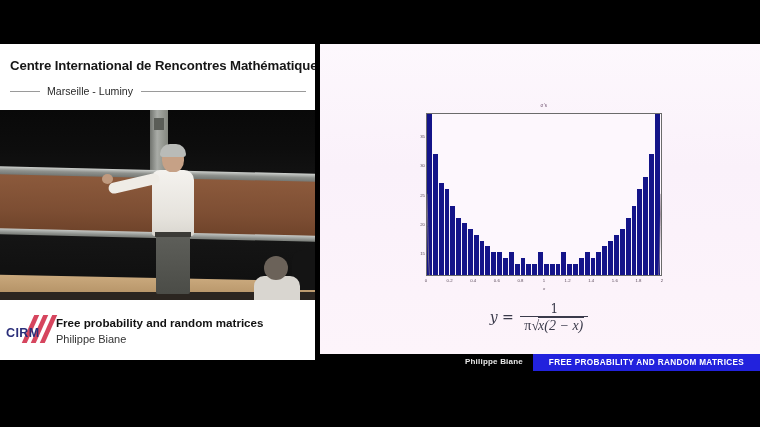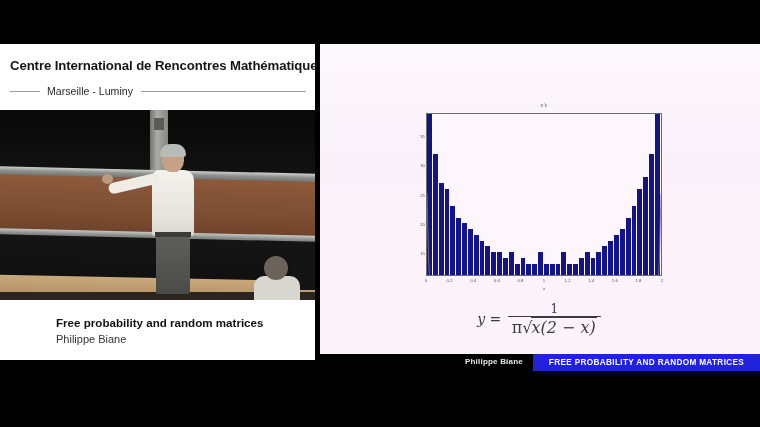--- a/index.html
+++ b/index.html
@@ -96,21 +96,21 @@
   .xtick{position:absolute;top:0;transform:translateX(-50%);font-size:4.3px;color:#5a4a5a;}
   .xlabel{position:absolute;left:6px;top:182px;width:236px;text-align:center;font-size:4.3px;color:#5a4a5a;font-style:italic;}
   .yticks{position:absolute;left:0;top:9px;width:6px;height:163px;}
   .ytick{position:absolute;right:1px;transform:translateY(-50%);font-size:4.3px;color:#5a4a5a;}
 
   
   .formula{position:absolute;left:0;top:258px;width:440px;text-align:center;color:#3a3a4a;
     font-family:"DejaVu Serif",serif;font-size:14px;}
   .frac{display:inline-block;vertical-align:middle;text-align:center;margin:0 2px;}
   .frac .num{display:block;font-size:12px;padding:0 4px;}
-  .frac .den{display:block;font-size:16px;border-top:1px solid #3a3a4a;padding:1px 4px 0;}
+  .frac .den{display:block;font-size:14px;border-top:1px solid #3a3a4a;padding:1px 4px 0;font-family:Liberation Serif, serif;}
   .ital{font-style:italic;}
   .radical{border-top:1px solid #3a3a4a;padding:0 1px 0 0;margin-left:-1px;}
 
   
   .bottombar{position:absolute;left:320px;top:354px;width:440px;height:17px;background:#000;}
   .bb-author{position:absolute;left:145px;top:3px;font-size:8px;color:#e8e8e8;font-weight:bold;letter-spacing:0.2px;}
   .bb-blue{position:absolute;left:213px;top:0;width:227px;height:17px;background:#2222dd;}
   .bb-blue-text{position:absolute;left:0;top:3.5px;width:227px;text-align:center;
     font-size:8.2px;color:#fff;font-weight:bold;letter-spacing:0.35px;white-space:nowrap;}
 </style>
@@ -152,20 +152,26 @@
       </div>
 
       <div class="audience">
         <div class="au-dark"></div>
         <div class="au-body"></div>
         <div class="au-head"></div>
       </div>
     </div>
 
     <div class="caption">
+      <div class="logo">
+        <div class="slash s1"></div>
+        <div class="slash s2"></div>
+        <div class="slash s3"></div>
+        <div class="logo-text">CIRM</div>
+      </div>
       <div class="talk-title">Free probability and random matrices</div>
       <div class="talk-author">Philippe Biane</div>
     </div>
   </div>
 
   <div class="slide">
 
 
     <div class="plot-outer">
       <div class="plot-smalltitle">σ's</div>

